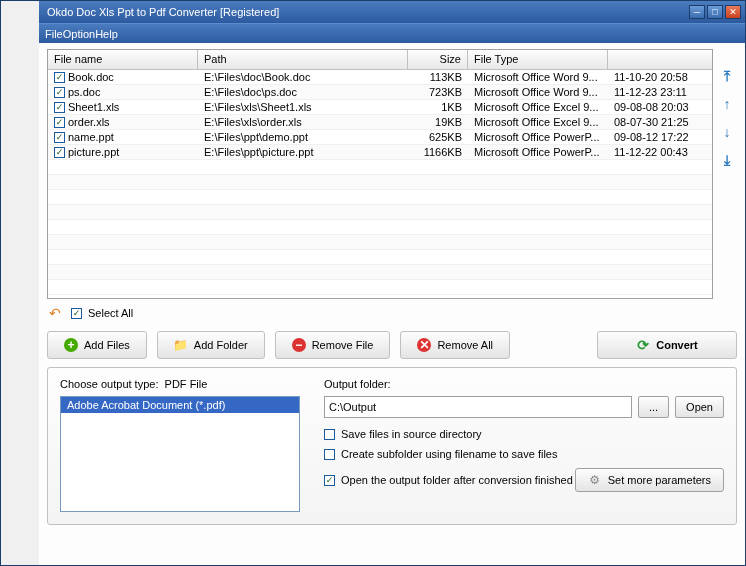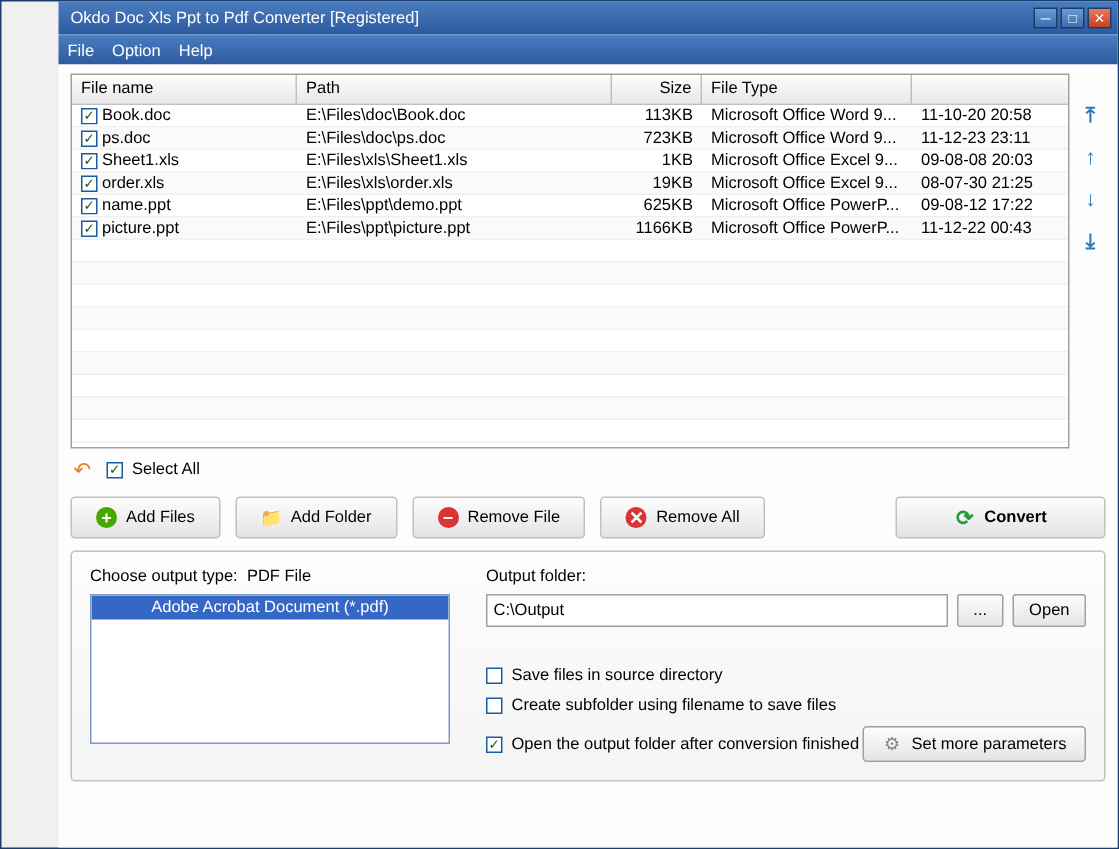--- a/index.html
+++ b/index.html
@@ -3,21 +3,21 @@
 <meta charset="utf-8">
 <style>
 * { box-sizing: border-box; margin: 0; padding: 0; font-family: Tahoma, sans-serif; font-size: 11px; }
 body { background: #fff; width: 746px; height: 566px; overflow: hidden; }
 .window { width: 746px; height: 566px; border: 1px solid #1a3d6b; background: #f0f0f0; display: flex; flex-direction: column; padding-left: 38px; }
 .titlebar { background: linear-gradient(#4a7cc0, #2d5a9e); color: #fff; height: 22px; display: flex; align-items: center; padding: 0 4px; font-family: "Courier New", monospace; font-size: 12px; }
 .titlebar-text { flex: 1; padding-left: 4px; }
 .titlebar-btns { display: flex; gap: 2px; }
 .titlebar-btn { width: 16px; height: 14px; border: 1px solid #1a3d6b; background: linear-gradient(#6a9cd8, #3a6cb0); display: flex; align-items: center; justify-content: center; cursor: pointer; color: #fff; font-size: 9px; }
 .titlebar-btn.close { background: linear-gradient(#e87a5a, #c84020); }
-.menubar { background: linear-gradient(#4a7cc0, #2d5a9e); color: #fff; height: 20px; display: flex; align-items: center; padding: 0 6px; font-family: "Courier New", monospace; font-size: 12px; gap: 12px; border-top: 1px solid #5a8cd0; }
+.menubar { background: linear-gradient(#4a7cc0, #2d5a9e); color: #fff; height: 20px; display: flex; align-items: center; padding: 0 6px; font-family: "Courier New", monospace; font-size: 12px; border-top: 1px solid #5a8cd0; }
 .menubar span { cursor: pointer; }
 .content { flex: 1; background: #fdfdfd; padding: 6px 8px 8px; display: flex; flex-direction: column; }
 .list-area { display: flex; gap: 4px; }
 .file-table { flex: 1; border: 1px solid #a0a0a0; background: #fff; height: 250px; overflow: hidden; }
 .table-header { display: flex; background: linear-gradient(#fdfdfd, #e8e8e8); border-bottom: 1px solid #c0c0c0; height: 20px; }
 .th { padding: 3px 6px; border-right: 1px solid #c0c0c0; overflow: hidden; white-space: nowrap; }
 .col-name { width: 150px; }
 .col-path { width: 210px; }
 .col-size { width: 60px; text-align: right; }
 .col-type { width: 140px; }
@@ -38,23 +38,23 @@
 .btn-convert { min-width: 140px; font-weight: bold; margin-left: auto; }
 .ico { width: 14px; height: 14px; display: inline-flex; align-items: center; justify-content: center; font-size: 12px; }
 .ico-add { color: #fff; background: #4a0; border-radius: 50%; font-weight: bold; }
 .ico-folder { color: #e0a030; }
 .ico-remove { color: #fff; background: #d33; border-radius: 50%; font-weight: bold; }
 .ico-convert { color: #2a9a3a; font-size: 14px; }
 .bottom-panel { border: 1px solid #c0c0c0; border-radius: 3px; background: linear-gradient(#fdfdfd, #f4f4f4); padding: 10px 12px 12px; display: flex; gap: 24px; }
 .left-col { width: 240px; }
 .right-col { flex: 1; }
 .lbl { font-size: 11px; margin-bottom: 6px; display: block; }
-.listbox { border: 1px solid #7a9ac0; background: #fff; height: 100px; overflow: hidden; text-align: center; }
+.listbox { border: 1px solid #7a9ac0; background: #fff; height: 116px; overflow: hidden; }
 .listbox-item { background: #3568c4; color: #fff; padding: 2px 6px; font-size: 11px; }
-.output-row { display: flex; gap: 6px; margin-bottom: 26px; align-items: center; }
+.output-row { display: flex; gap: 6px; margin-bottom: 10px; align-items: center; }
 .text-input { flex: 1; border: 1px solid #a0a0a0; padding: 3px 4px; height: 22px; font-size: 11px; background: #fff; }
 .small-btn { height: 22px; border: 1px solid #a0a0a0; background: linear-gradient(#fdfdfd, #e4e4e4); border-radius: 2px; cursor: pointer; padding: 0 10px; font-size: 11px; }
 .check-row { display: flex; align-items: center; gap: 6px; margin-bottom: 8px; }
 .params-btn { float: right; height: 24px; border: 1px solid #a0a0a0; background: linear-gradient(#fdfdfd, #e4e4e4); border-radius: 3px; cursor: pointer; padding: 0 12px; font-size: 11px; display: flex; align-items: center; gap: 6px; }
 .ico-gear { color: #888; }
 .bottom-row { display: flex; justify-content: space-between; align-items: center; }
 </style>
 </head>
 <body>
 

